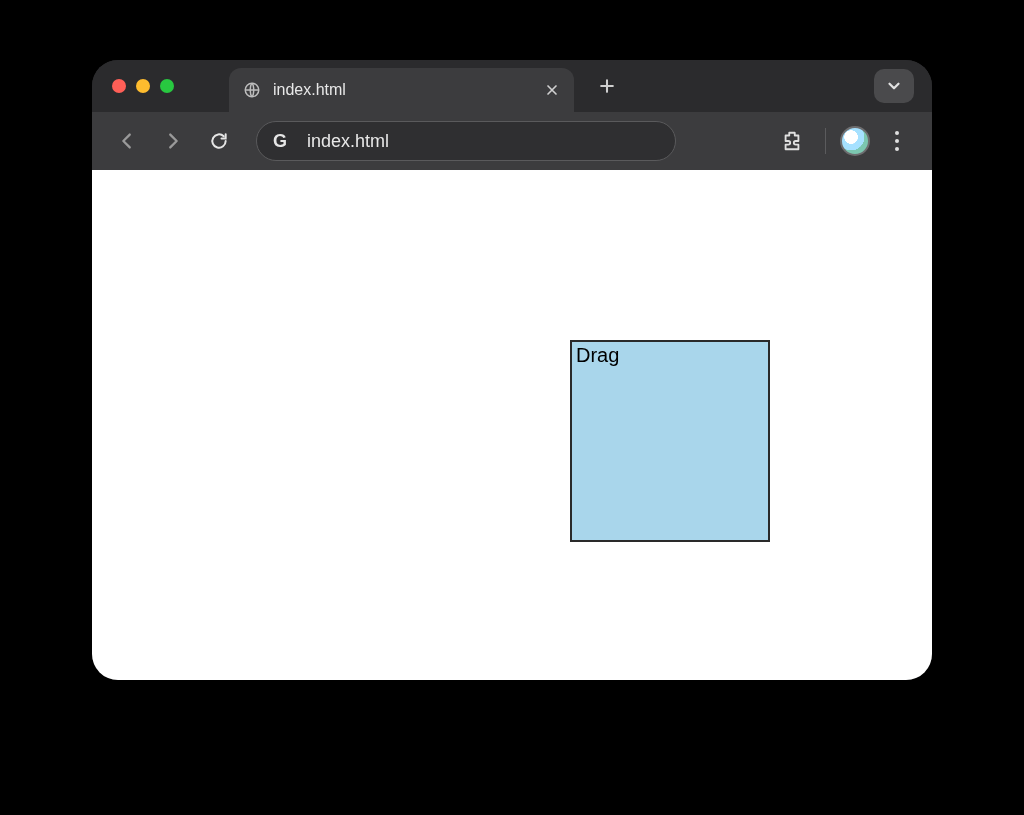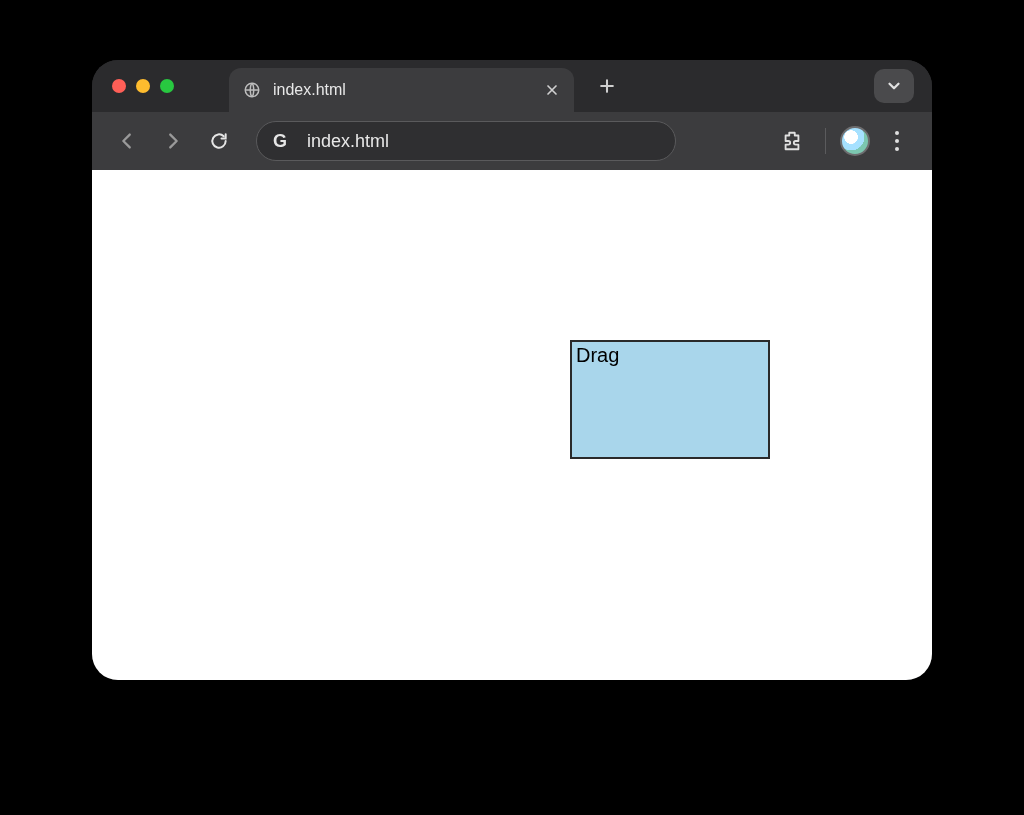--- a/index.html
+++ b/index.html
@@ -134,21 +134,21 @@
     .viewport {
       flex: 1;
       background: #fff;
       position: relative;
     }
     .drag-box {
       position: absolute;
       left: 478px;
       top: 170px;
       width: 200px;
-      height: 119px;
+      height: 202px;
       background: #a9d6eb;
       border: 2px solid #2a2a2a;
       color: #000;
       font-size: 20px;
       padding: 2px 4px;
       cursor: move;
     }
     svg { display: block; }
   </style>
 </head>

